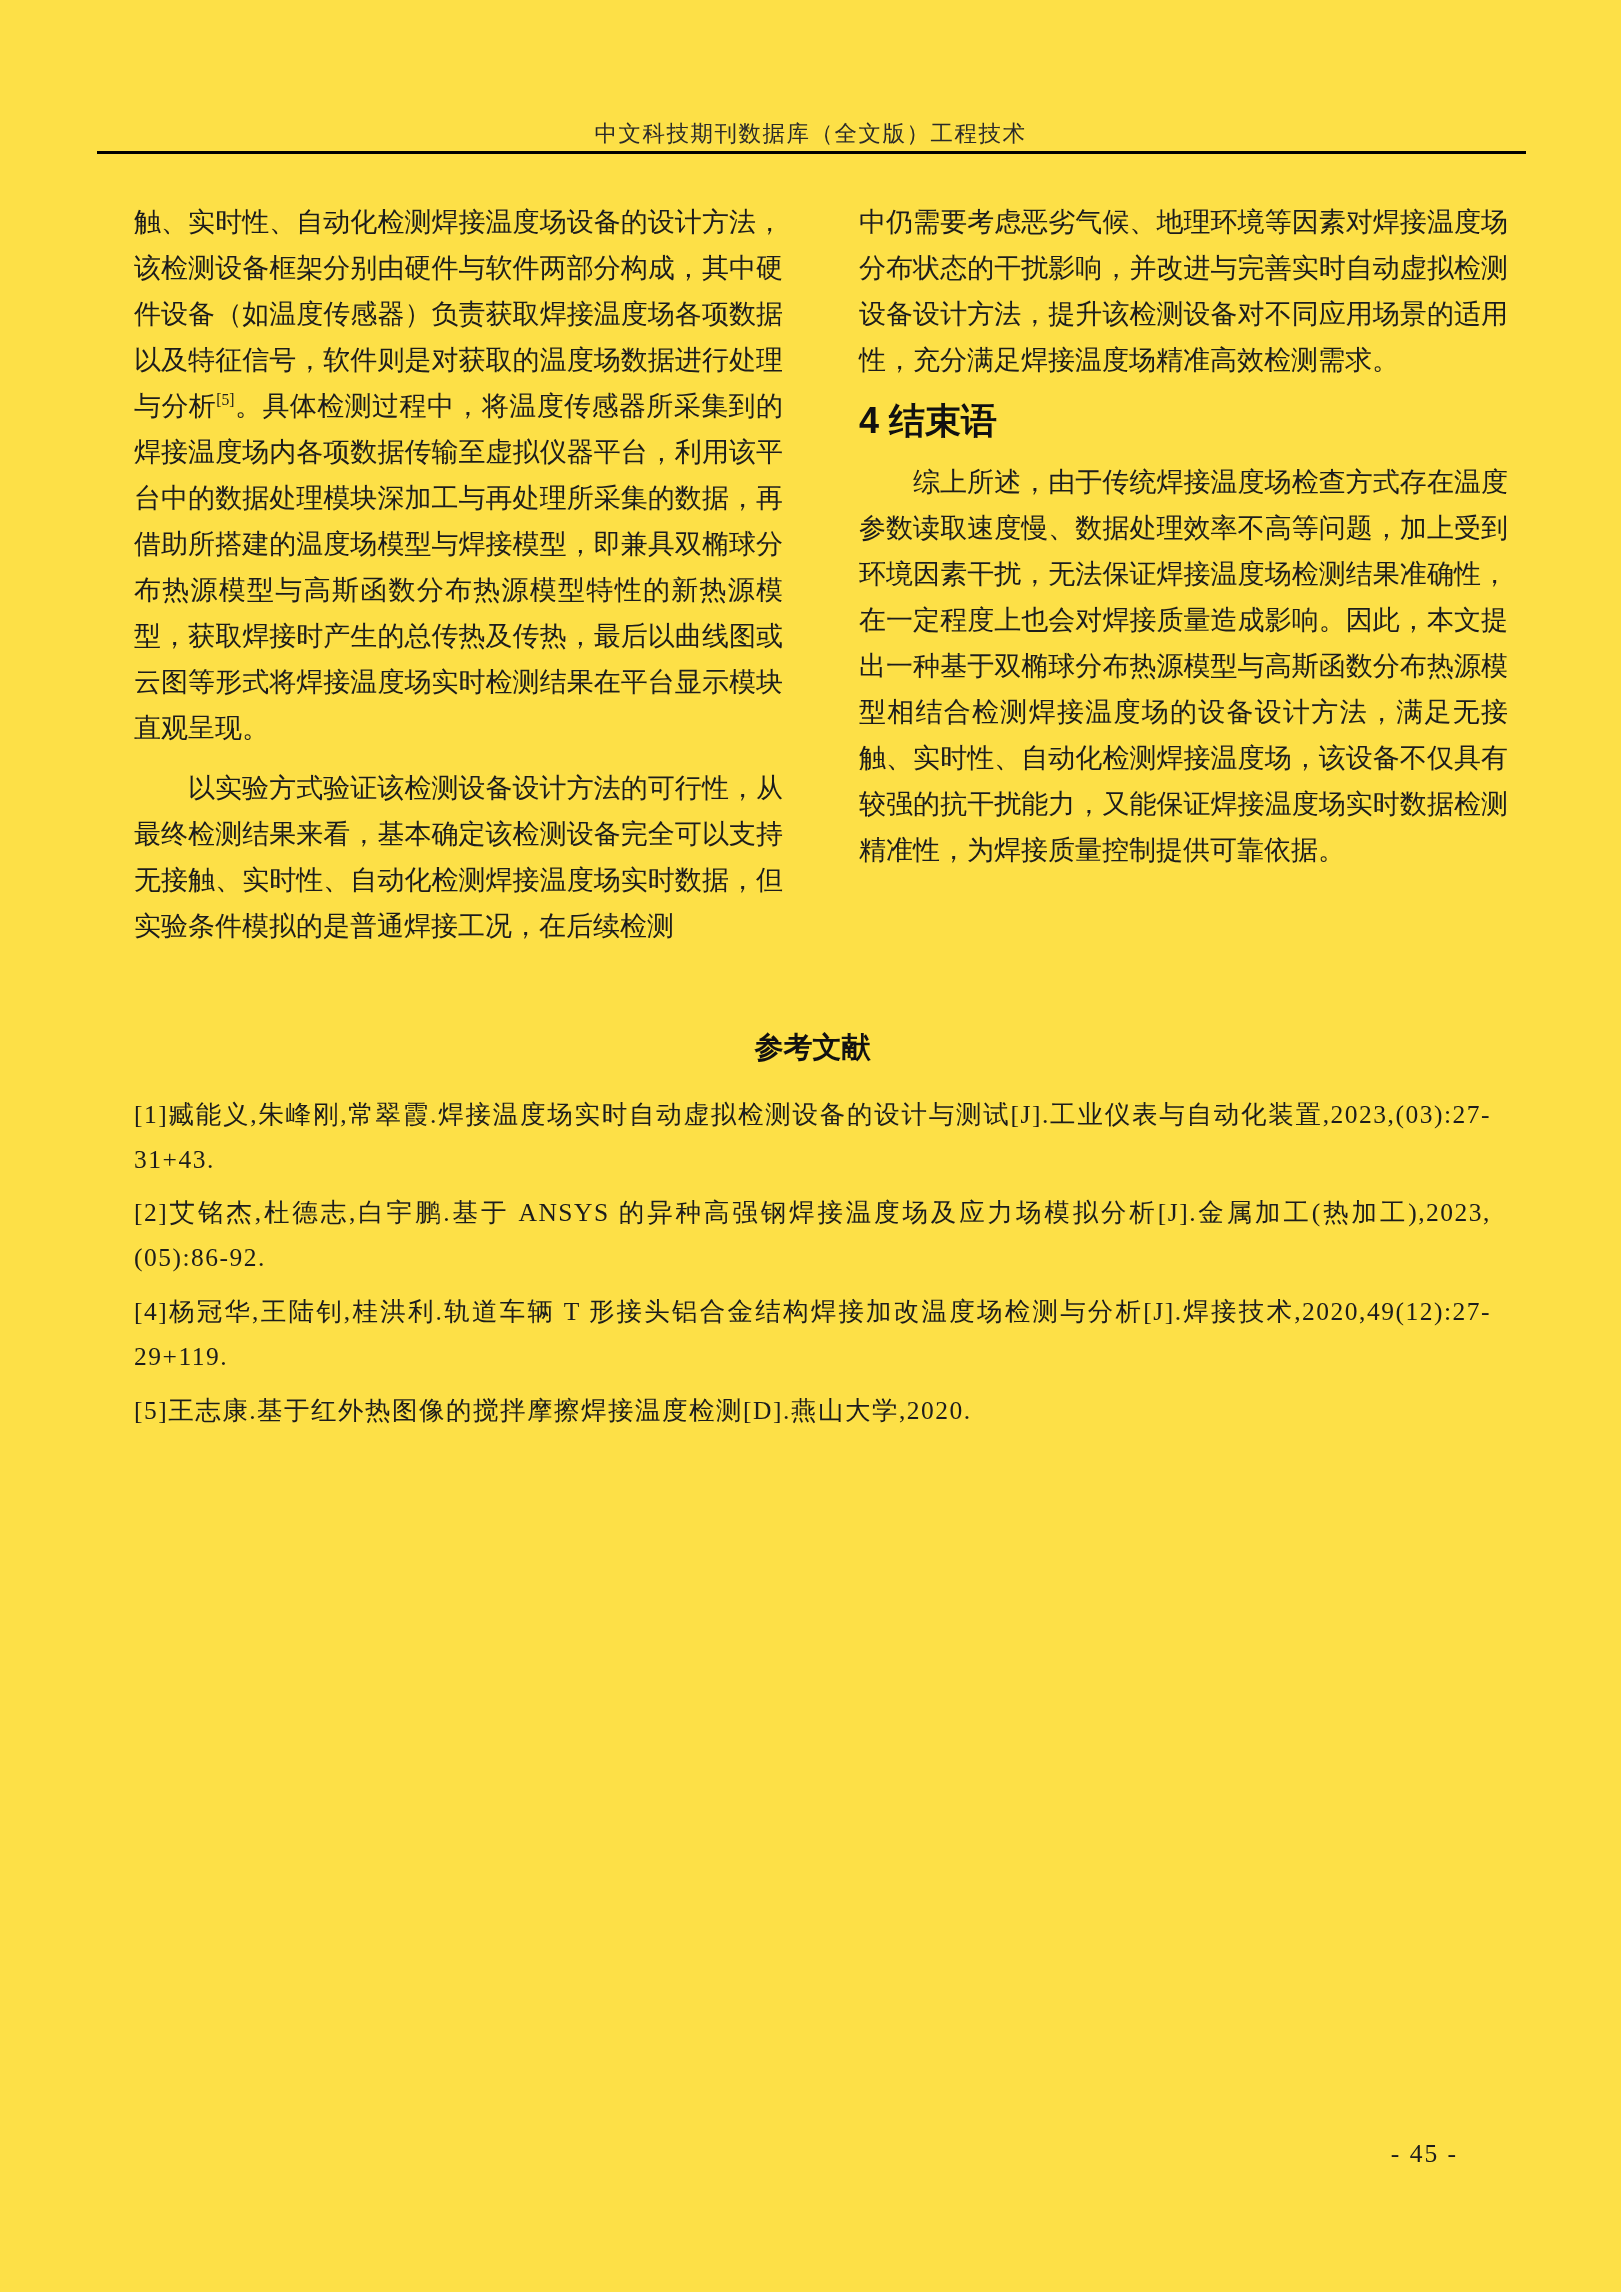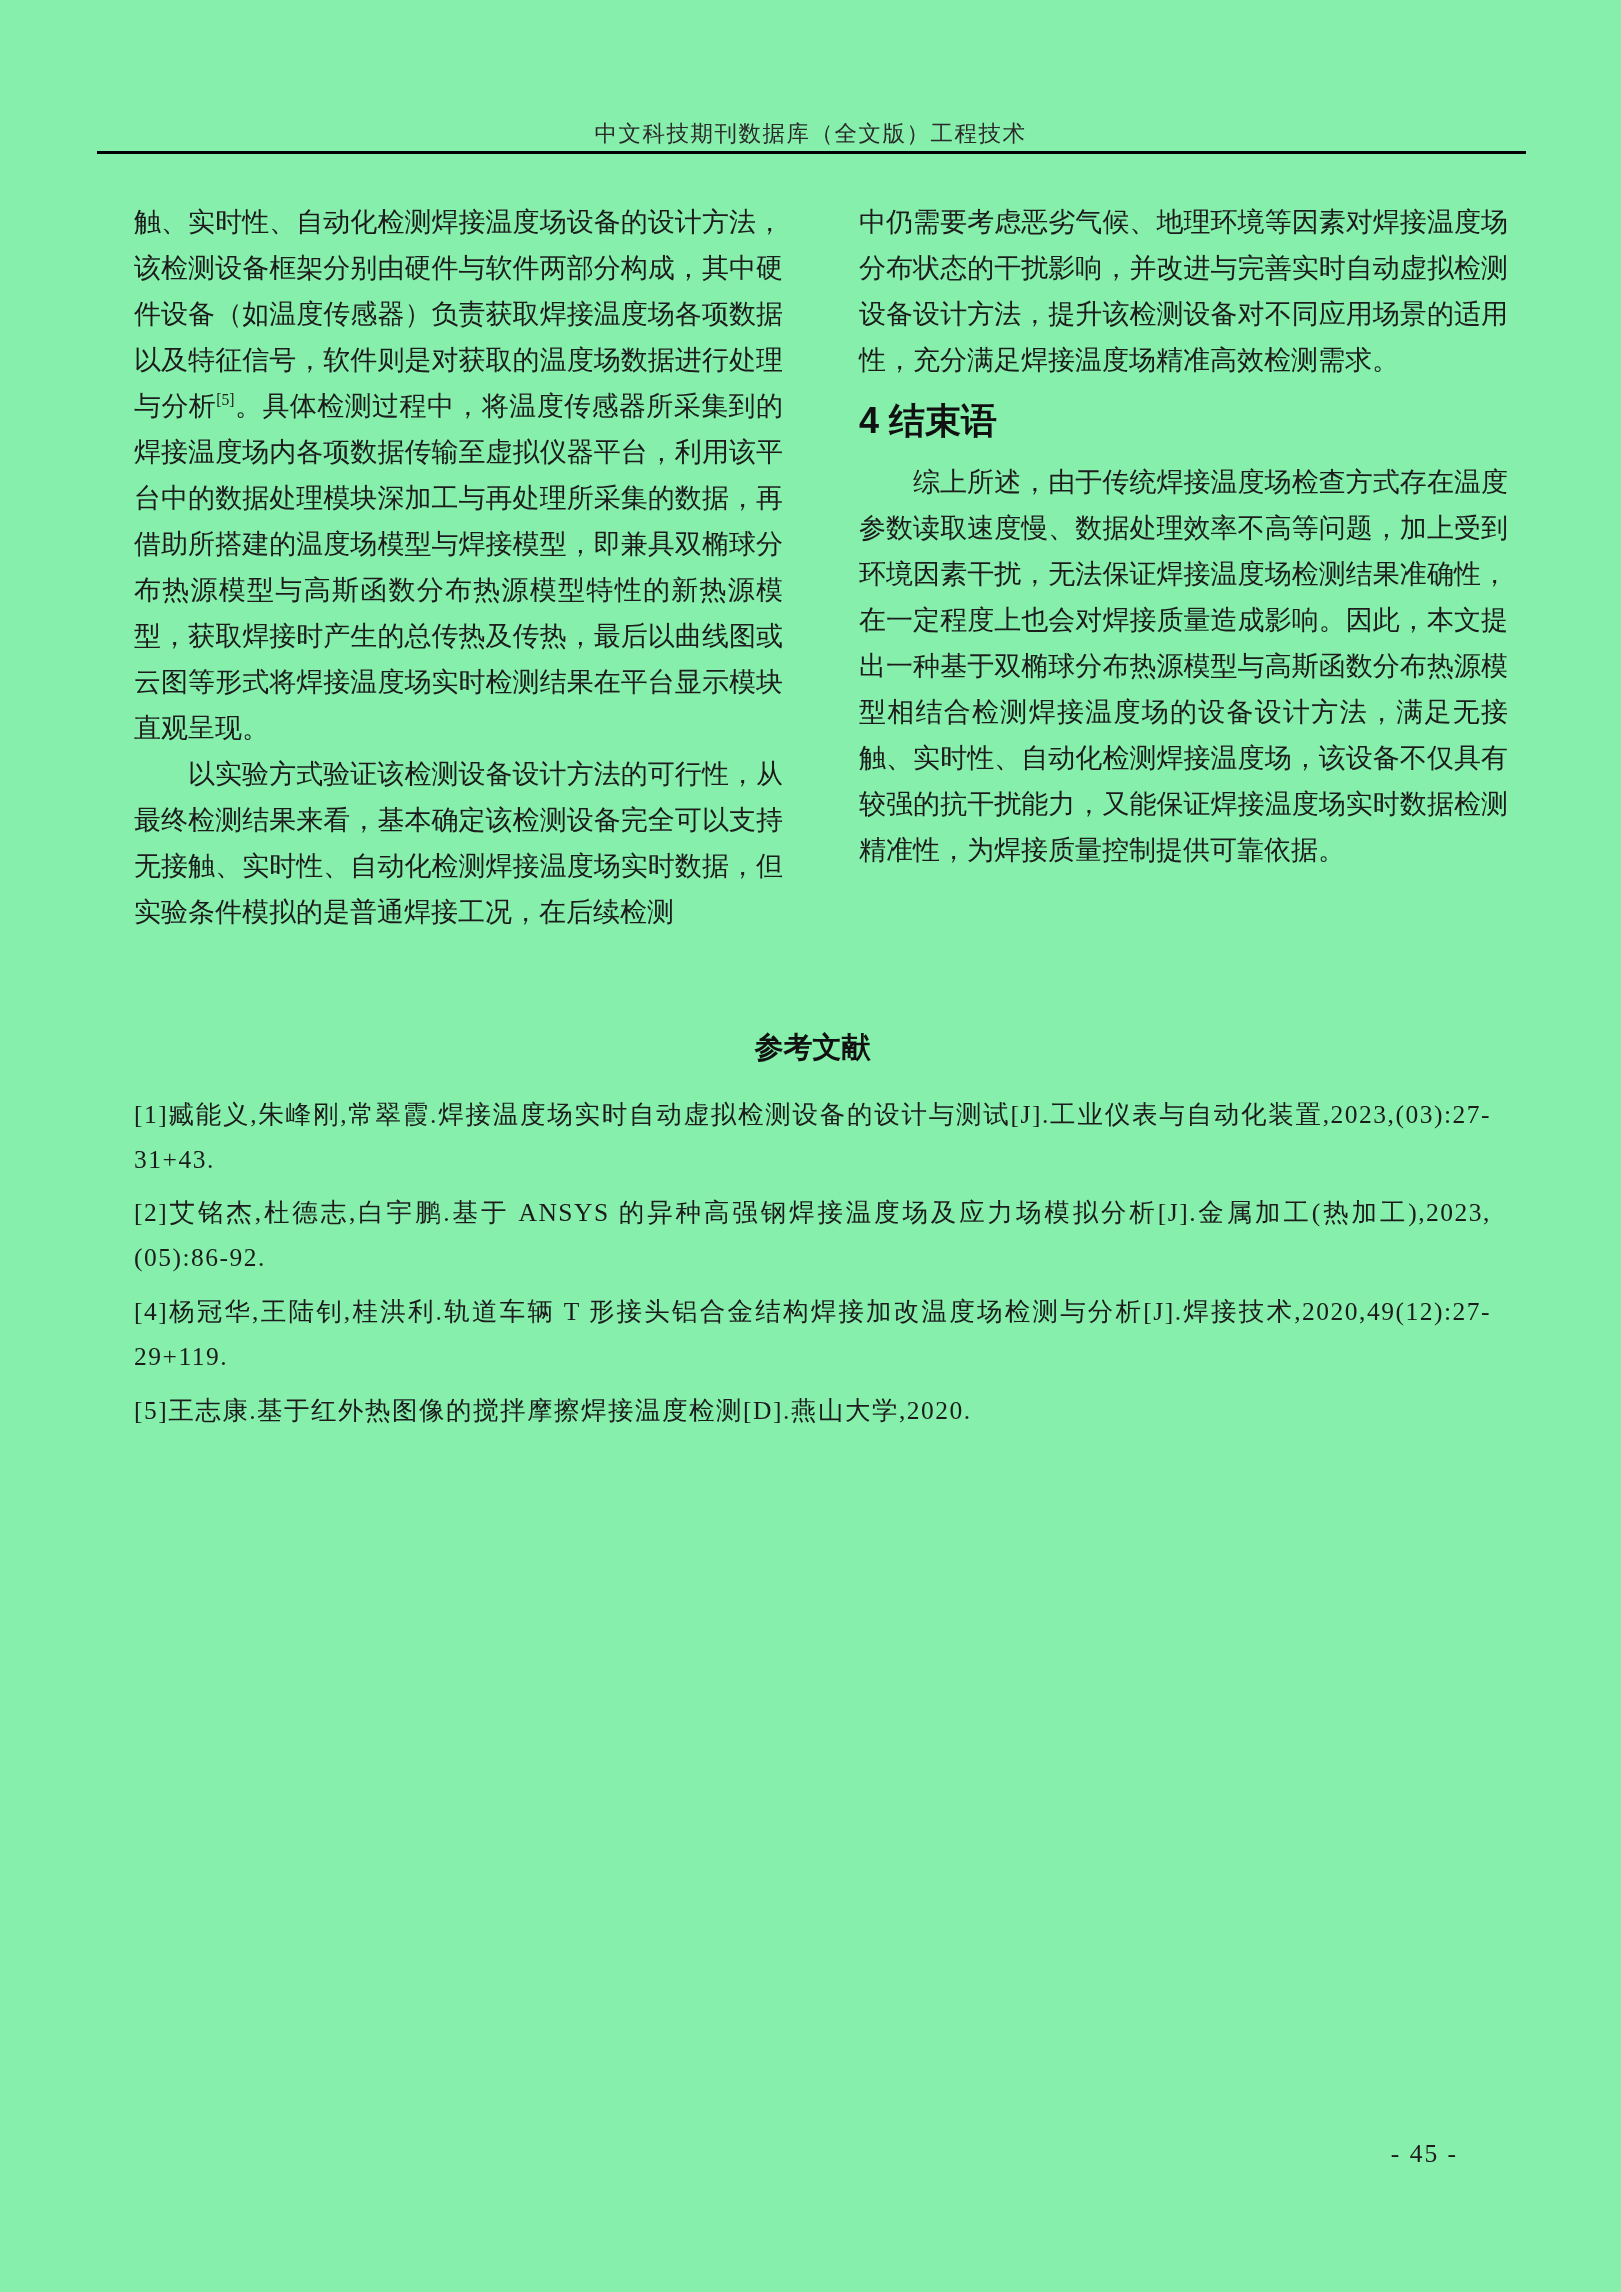--- a/index.html
+++ b/index.html
@@ -5,21 +5,21 @@
   html, body {
     margin: 0;
     padding: 0;
     background: #e8e8e8;
   }
   .page {
     position: relative;
     width: 1621px;
     height: 2293px;
     margin: 0 auto;
-    background: #86efac;
+    background: #fde047;
     overflow: hidden;
     font-family: "Liberation Serif", "DejaVu Serif", serif;
     color: #1c1c1c;
   }
   .journal-header {
     position: absolute;
     top: 118px;
     left: 0;
     width: 100%;
     text-align: center;
@@ -49,20 +49,21 @@
   }
   .para {
     margin: 0;
     font-size: 27px;
     line-height: 46px;
     text-align: justify;
     text-justify: inter-ideograph;
   }
   .para.indent {
     text-indent: 2em;
+    margin-top: 14px;
   }
   .cite-sup {
     font-size: 0.58em;
     vertical-align: super;
     line-height: 0;
   }
   .section-heading {
     font-family: "Liberation Sans", "DejaVu Sans", sans-serif;
     font-size: 36px;
     font-weight: bold;

